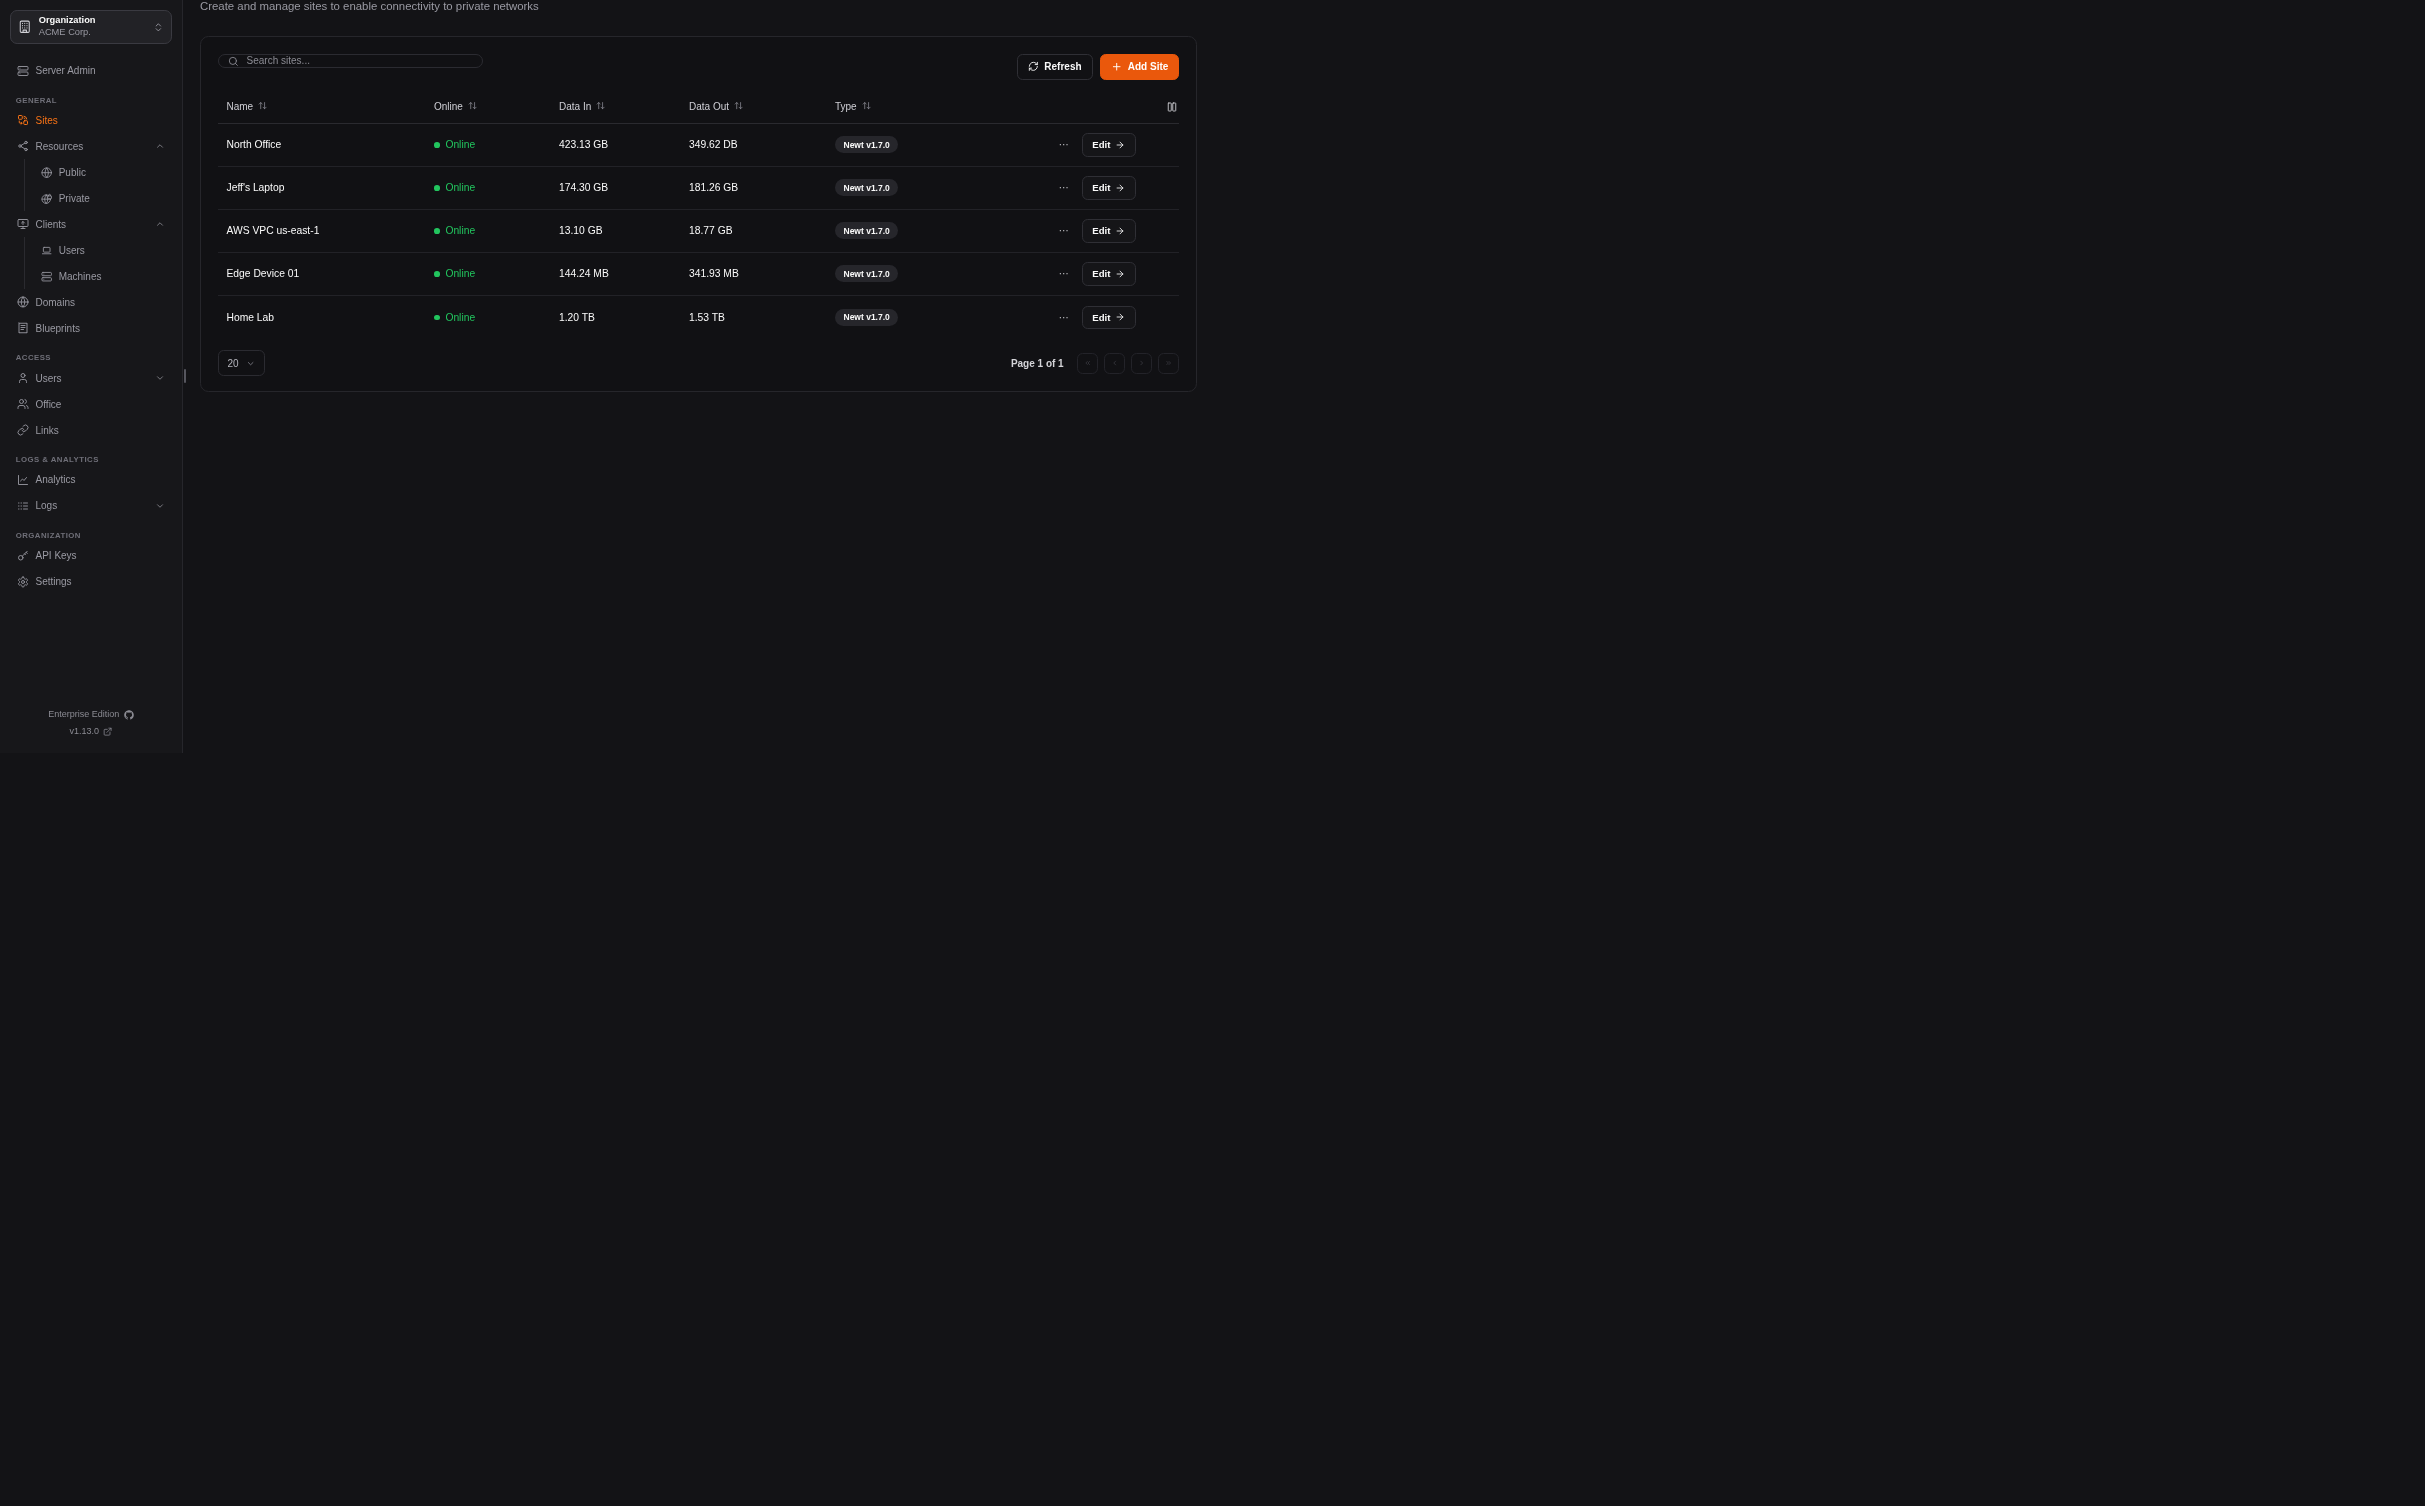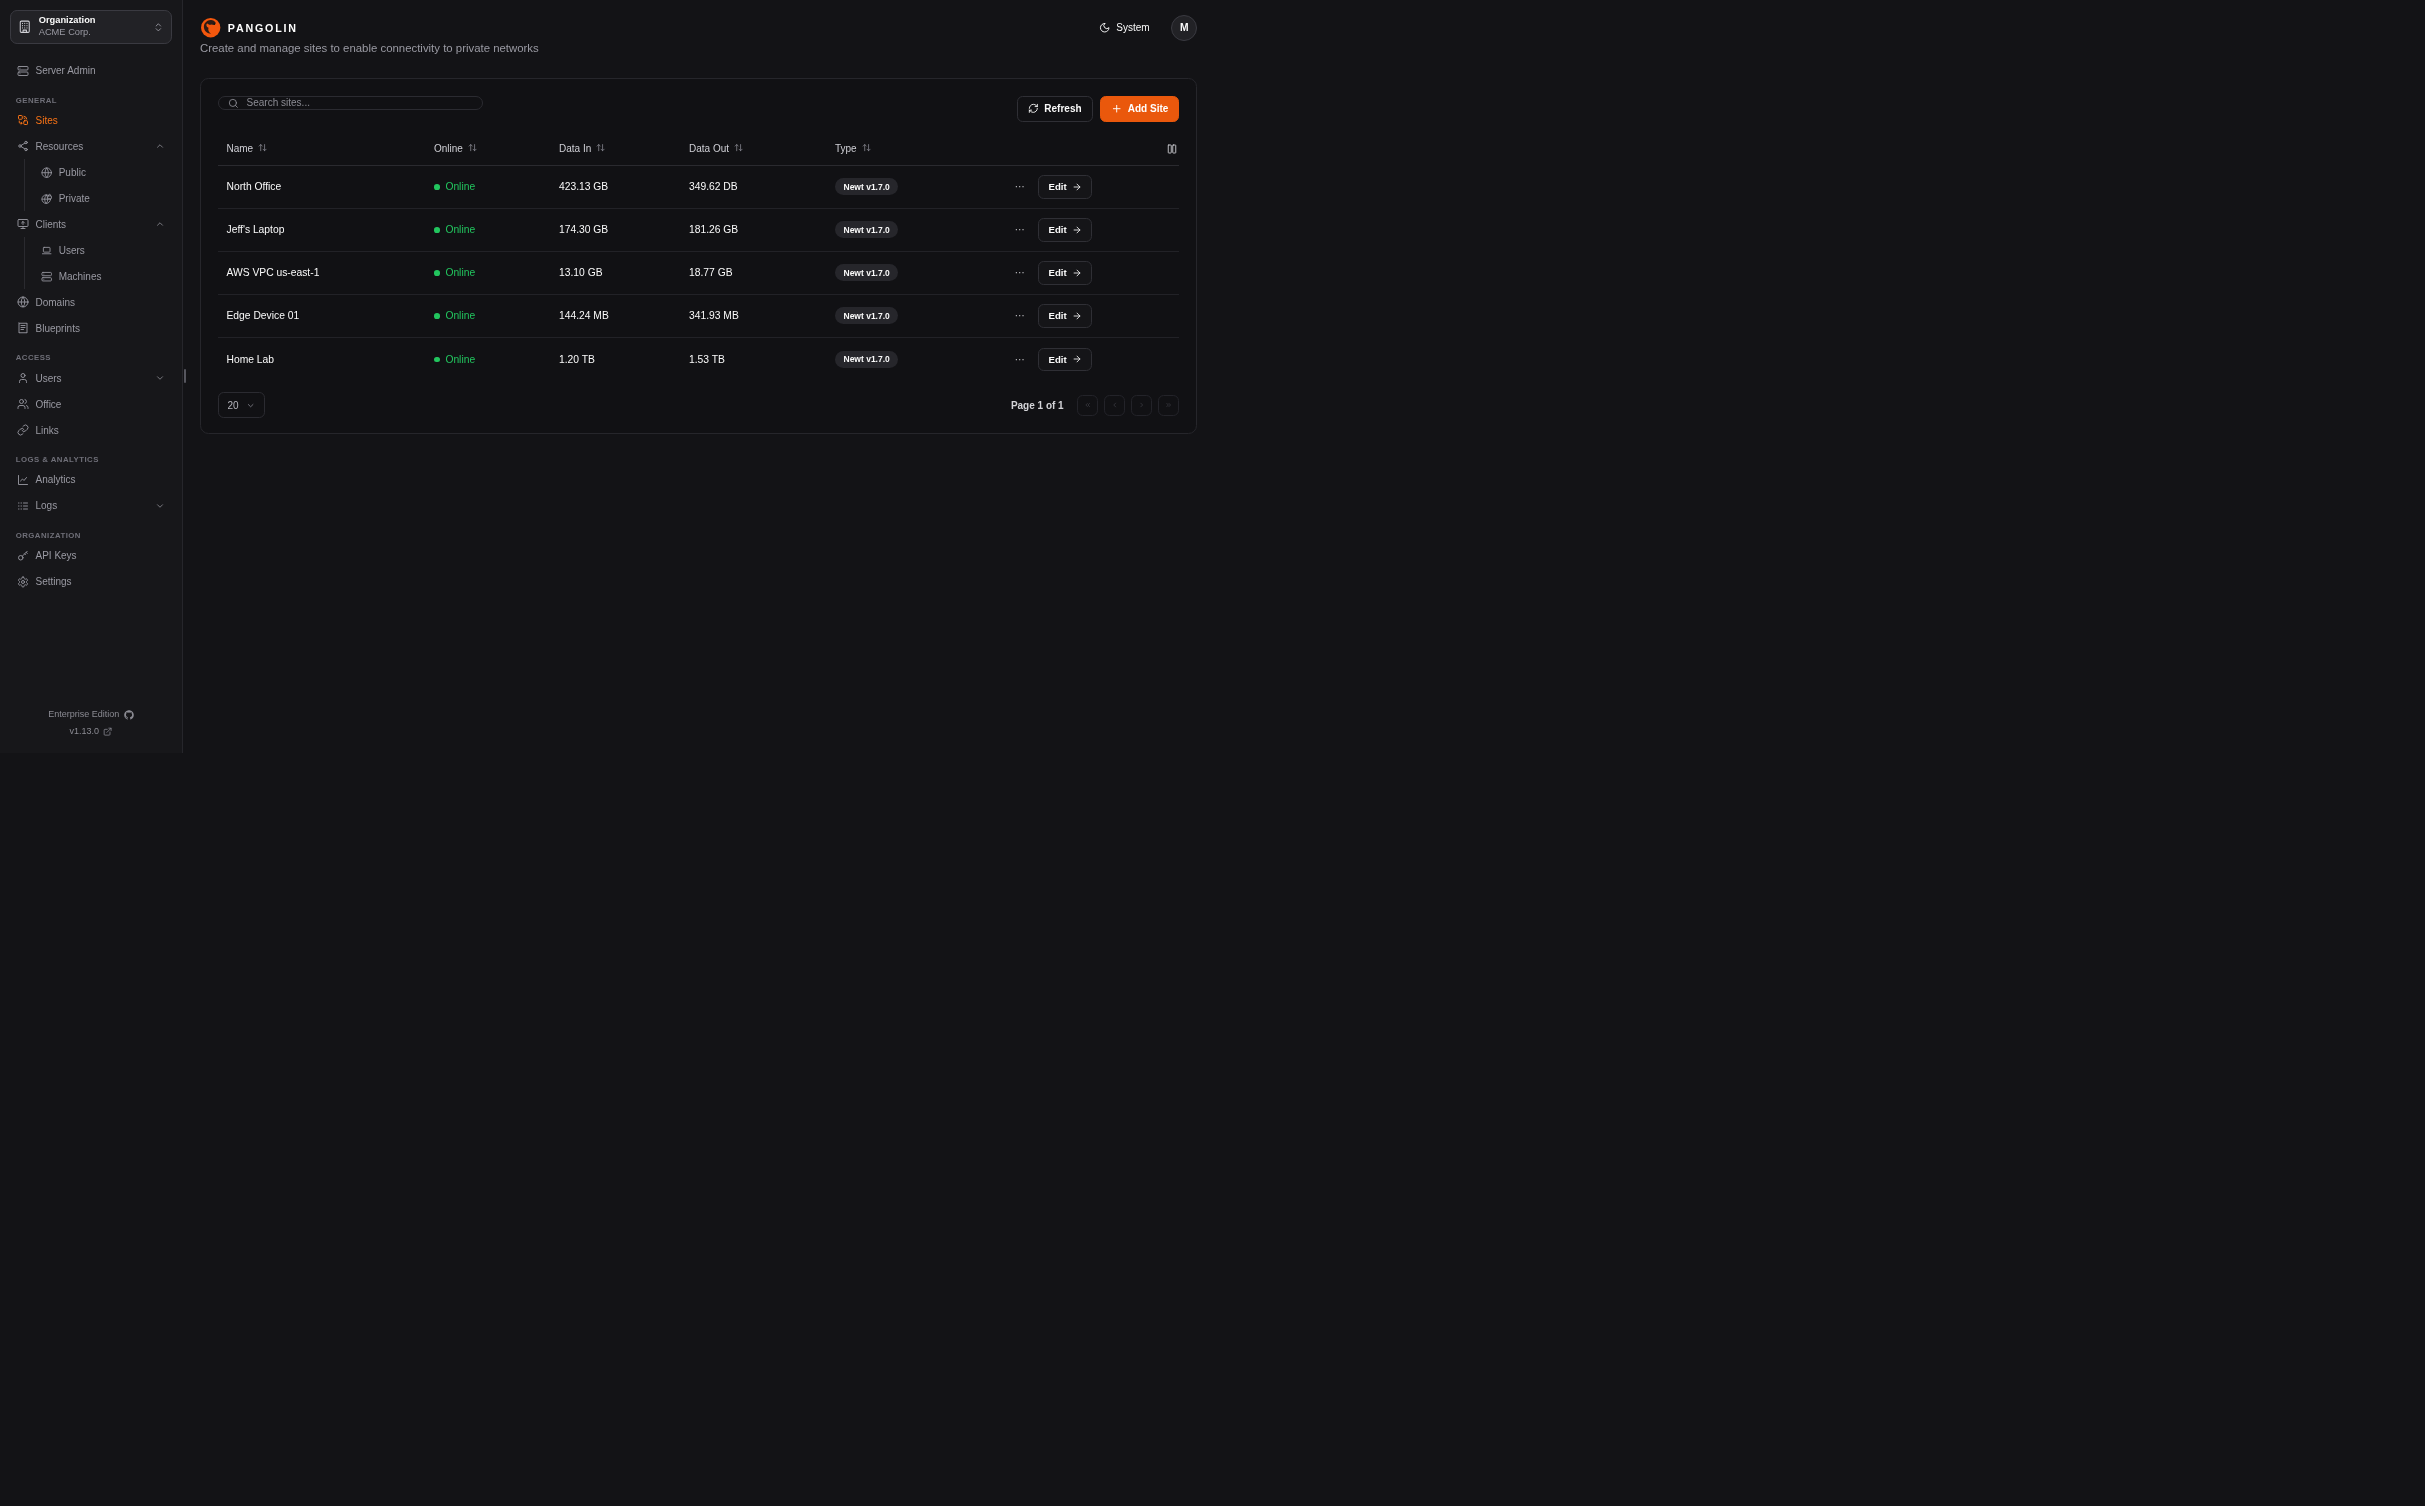--- a/index.html
+++ b/index.html
@@ -112,21 +112,21 @@
   .columns-btn { background:none; border:none; color:#cfcfd5; cursor:pointer; display:flex; padding:1.4px; }
   .tbody .trow { height:43px; border-bottom:0.7px solid #222227; font-size:10.3px; }
   .tbody .trow:last-child { border-bottom:none; }
   .cell-name { padding-left:8.5px; color:#fafafa; }
   .cell-online { display:flex; align-items:center; gap:5.7px; color:#22c55e; }
   .dot { width:5.7px; height:5.7px; border-radius:50%; background:#22c55e; }
   .badge {
     display:inline-block; background:#26262b; border-radius:711px;
     padding:3.6px 8.5px; font-size:8.5px; font-weight:700; color:#fafafa;
   }
-  .cell-actions { display:flex; align-items:center; justify-content:flex-start; gap:10px; }
+  .cell-actions { display:flex; align-items:center; justify-content:center; gap:10px; }
   .ellipsis-btn { background:none; border:none; color:#cacace; cursor:pointer; display:flex; padding:2.8px; }
   .edit-btn {
     display:inline-flex; align-items:center; gap:5px; height:23.5px; padding:0 9.3px;
     background:#151518; border:0.7px solid #2f2f35; border-radius:5.7px;
     color:#fafafa; font-size:9.6px; font-weight:600; cursor:pointer; font-family:inherit;
   }
 
   
   .card-footer { margin-top:11.4px; display:flex; align-items:center; justify-content:space-between; }
   .page-size {
@@ -410,43 +410,20 @@
             </svg>
         </span>
       </div>
     </div>
   </aside>
 
   <div class="scroll-thumb"></div>
 
   <main class="main">
 
-    <header class="topbar">
-      <div class="brand">
-        <span class="icon">
-          <svg width="21.4" height="21.4" viewBox="0 0 32 32">
-              <circle cx="16" cy="16" r="14.5" fill="#f4570d"></circle>
-              <path d="M16 4.5c-7 .5-11 6-10 12 .8 4.8 5 8.5 10.5 8.5-3.5-2.2-4.8-5.5-3.8-8.8-3.2-1.2-4.2-4.5-2-6.7 1.6 2.2 4.4 2.8 6.6 1.7 2.8 1 5.4.3 6.4-2.3-1.8-3-4.4-4.6-7.7-4.4z" fill="#131316" opacity=".88"></path>
-              <circle cx="21.3" cy="10.5" r="1.4" fill="#131316"></circle>
-            </svg>
-        </span>
-        <span class="brand-name">PANGOLIN</span>
-      </div>
-      <div class="topbar-right">
-        <button class="theme-toggle">
-          <span class="icon">
-            <svg width="11.4" height="11.4" viewBox="0 0 24 24" fill="none" stroke="#fafafa" stroke-width="2" stroke-linecap="round" stroke-linejoin="round">
-                <path d="M12 3a6 6 0 0 0 9 9 9 9 0 1 1-9-9Z"></path>
-              </svg>
-          </span>
-          <span>System</span>
-        </button>
-        <button class="avatar">M</button>
-      </div>
-    </header>
 
     <p class="page-subtitle">Create and manage sites to enable connectivity to private networks</p>
 
     <section class="card">
 
       <div class="card-toolbar">
         <label class="search-box">
           <span class="icon">
             <svg width="10.7" height="10.7" viewBox="0 0 24 24" fill="none" stroke="currentColor" stroke-width="2" stroke-linecap="round" stroke-linejoin="round">
                 <circle cx="11" cy="11" r="8"></circle>

